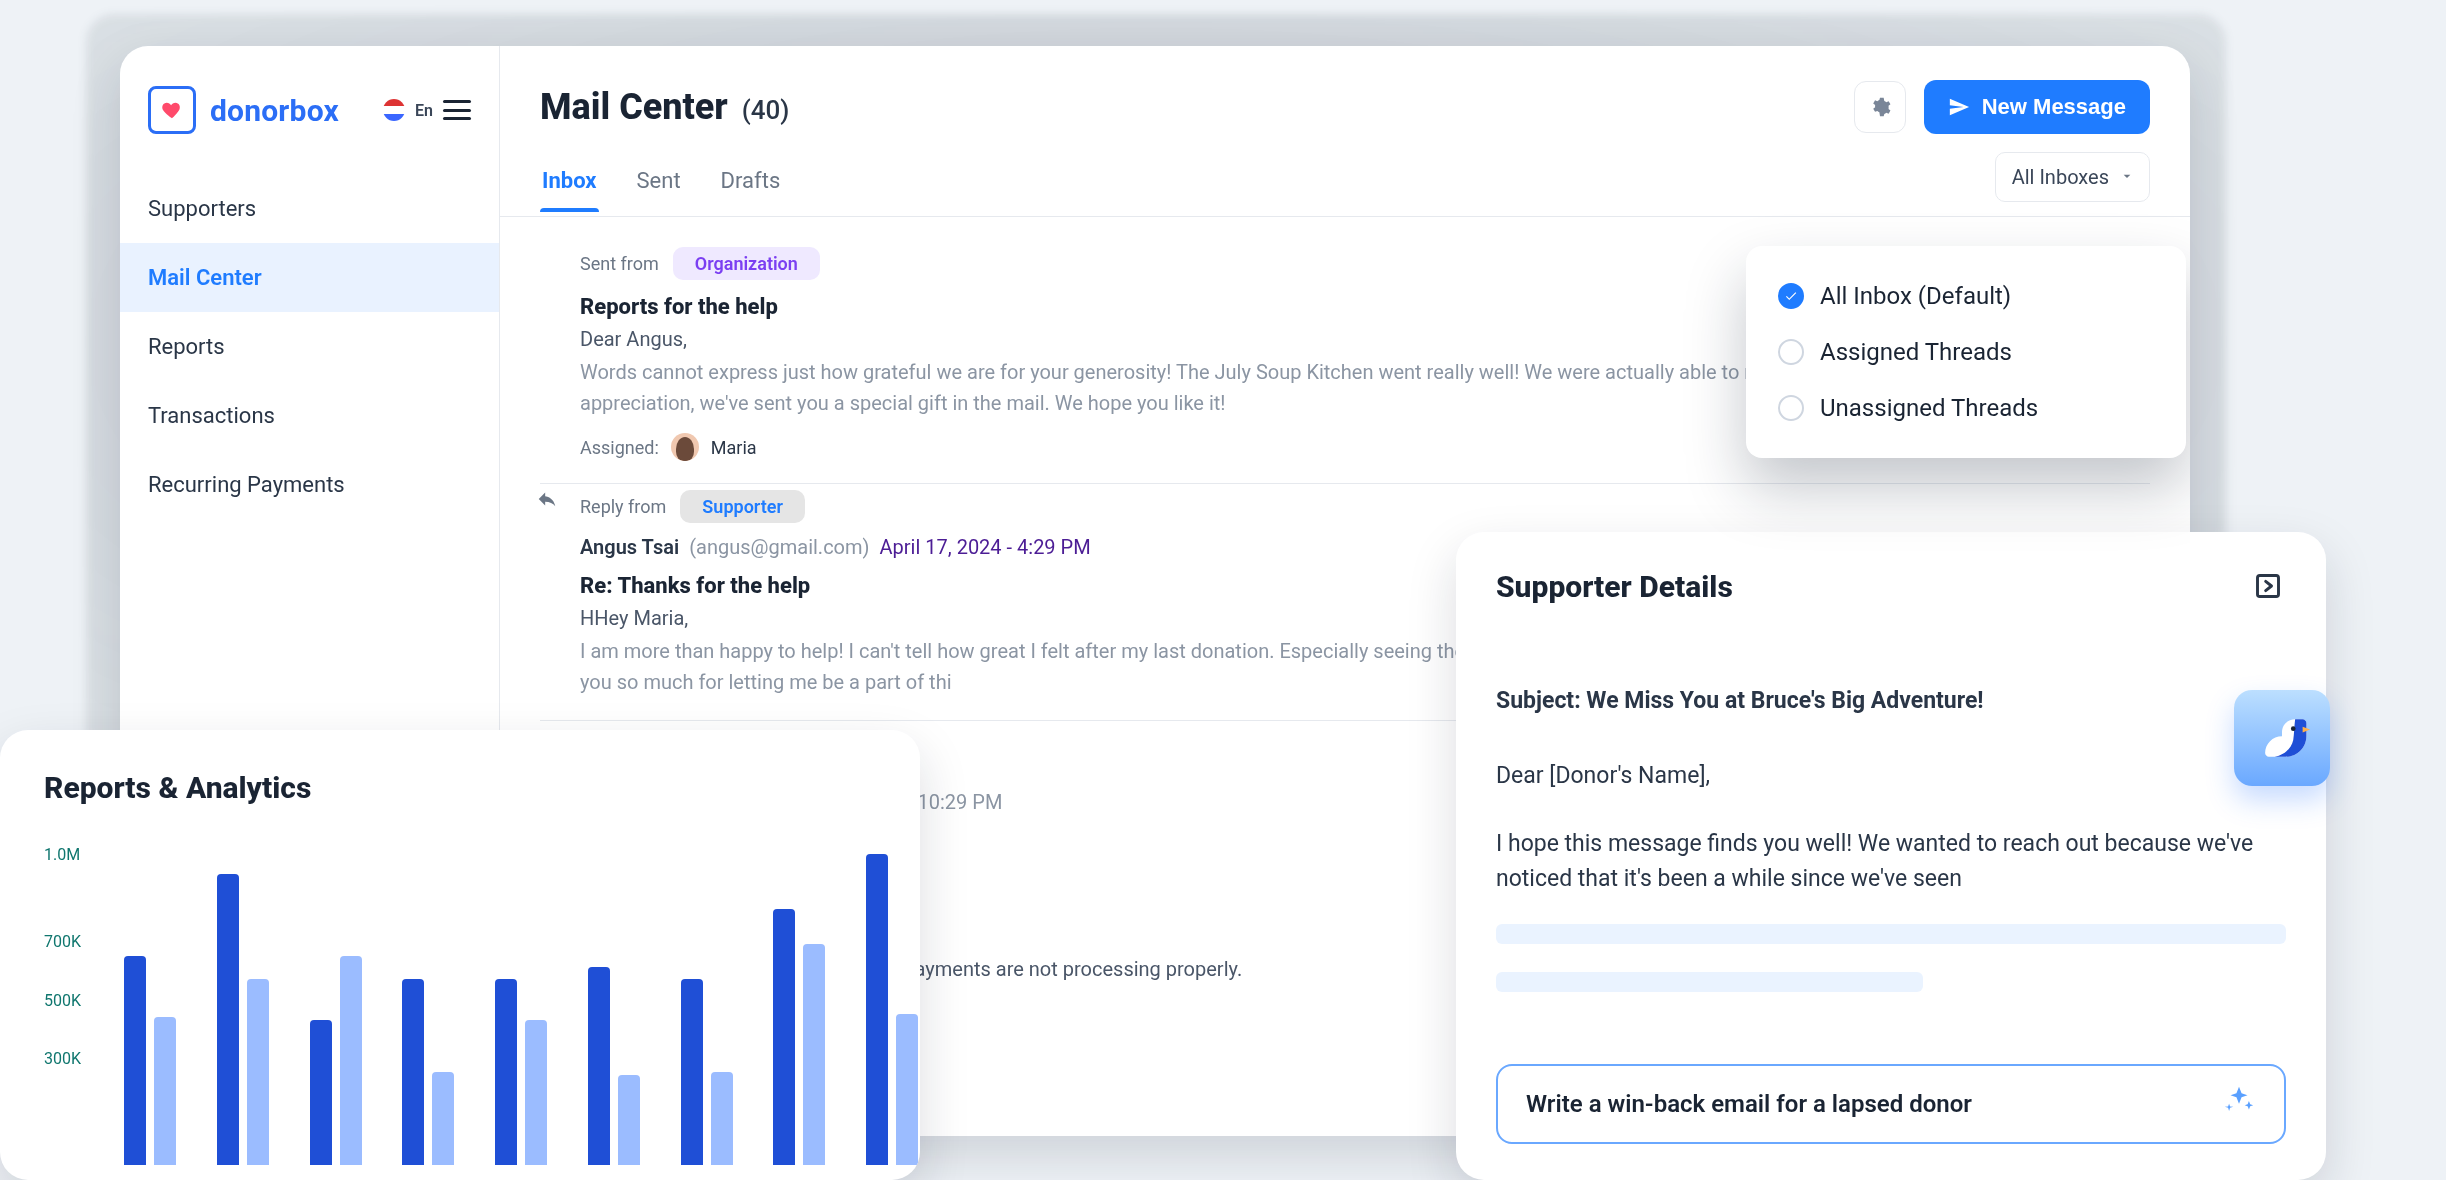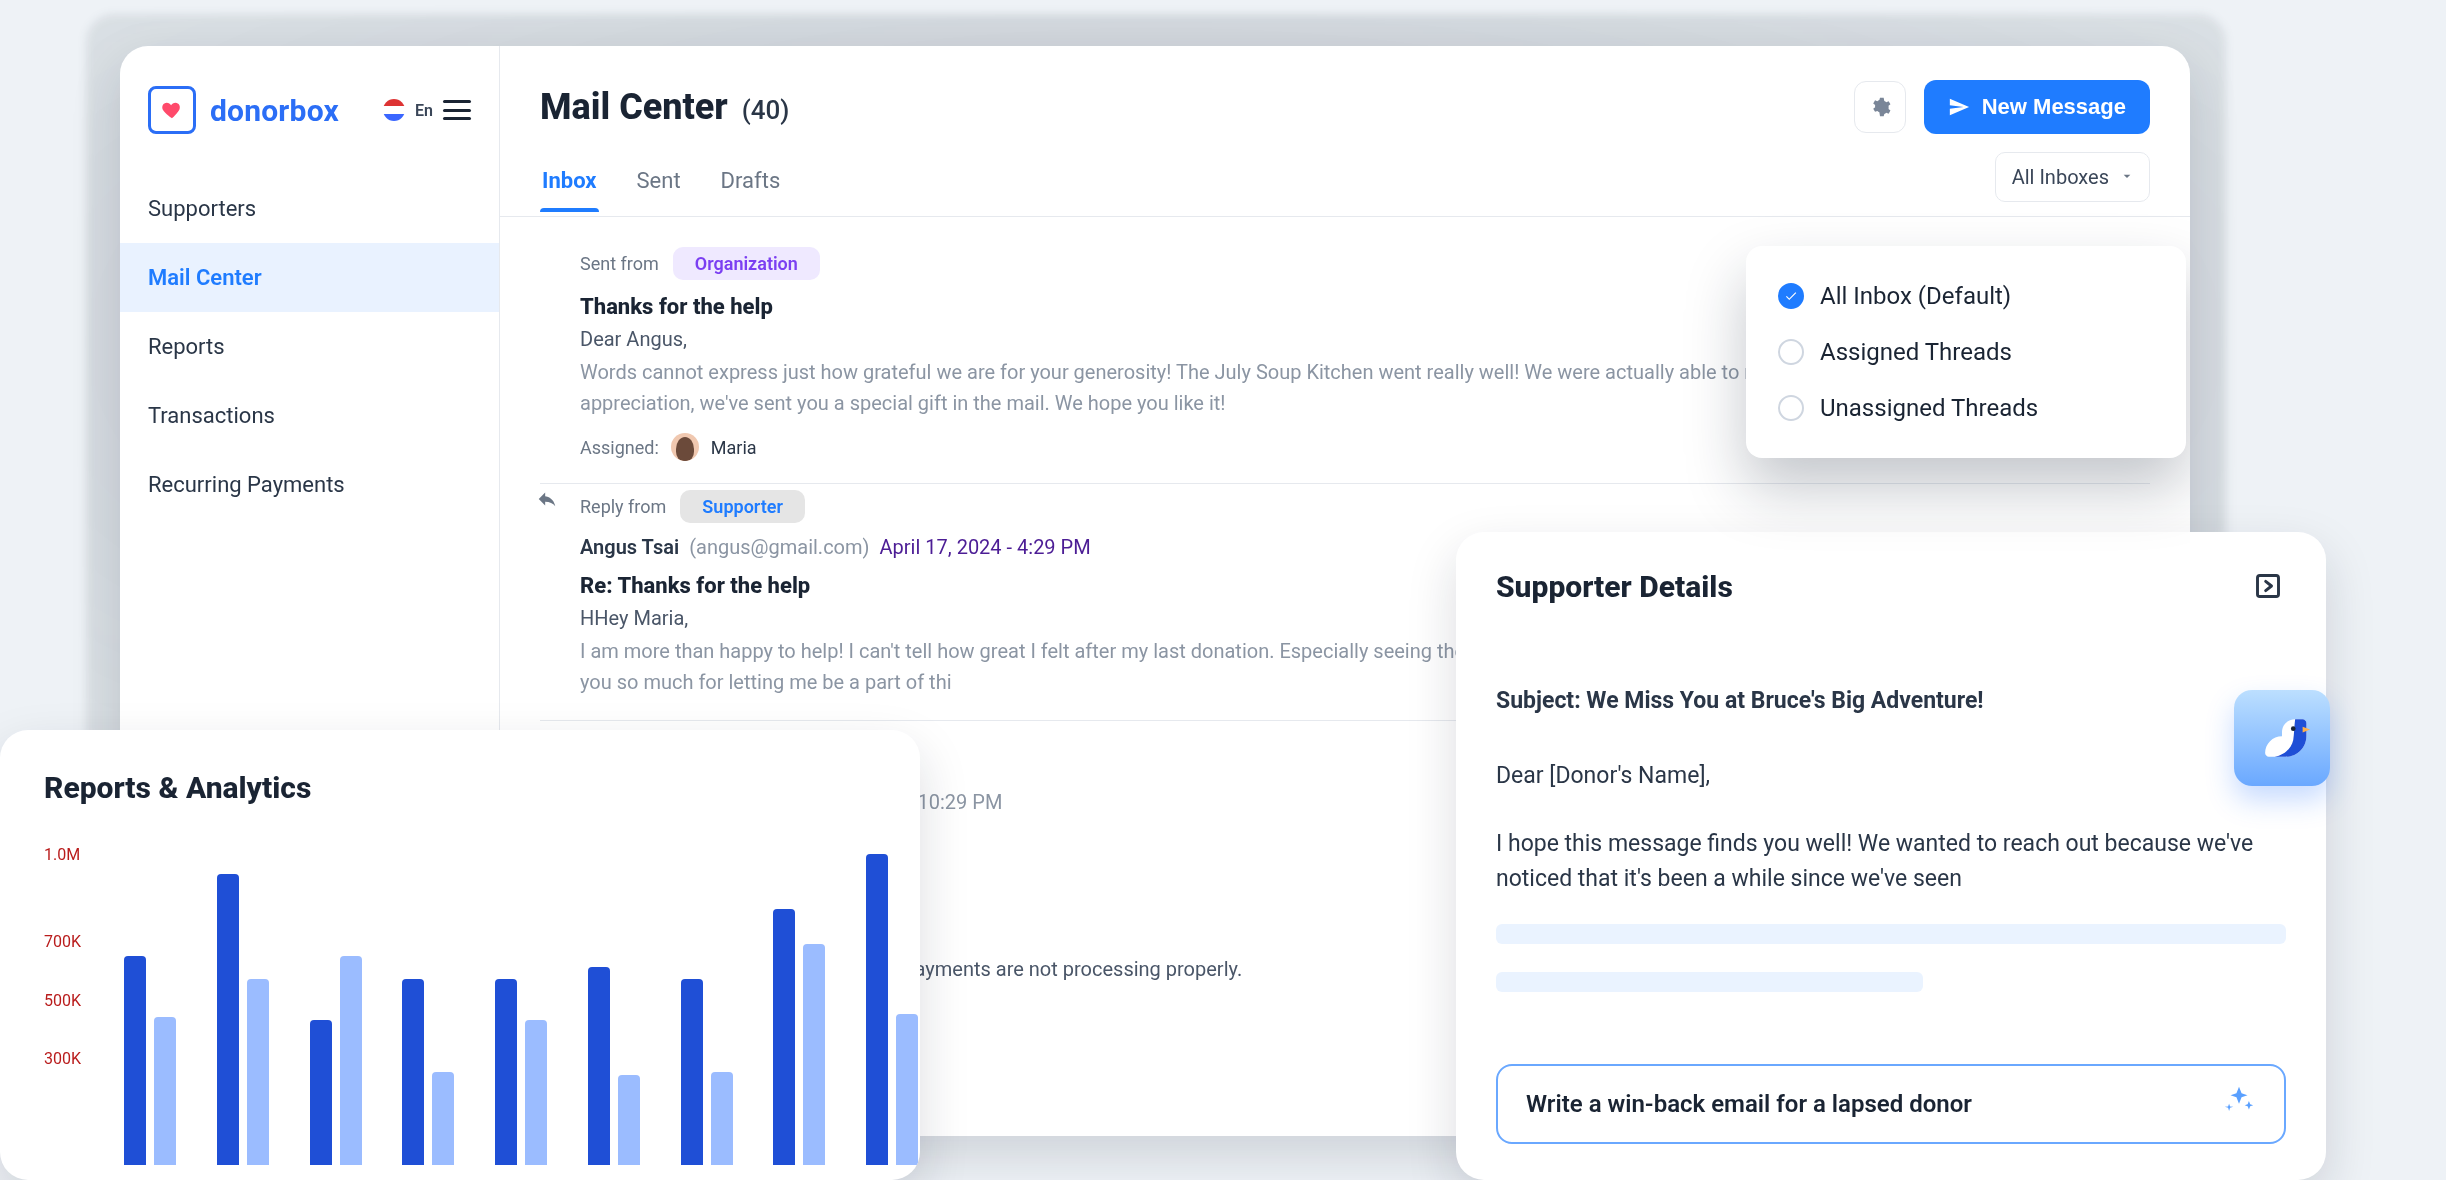--- a/index.html
+++ b/index.html
@@ -174,21 +174,21 @@
     border-radius: 28px;
     padding: 40px 34px 20px 44px;
     box-shadow: var(--shadow);
     overflow:hidden;
   }
   .reports-card h2 { margin:0 0 20px 0; font-size:30px; font-weight:800; }
   .chart {
     position:relative; height: 360px;
   }
   .axis { position:absolute; left:0; top:0; bottom:20px; width:70px; }
-  .tick { position:absolute; left:0; font-size:16px; color:#b91c1c; transform:translateY(-50%); }
+  .tick { position:absolute; left:0; font-size:16px; color:#0f766e; transform:translateY(-50%); }
   .plot { position:absolute; left:80px; right:0; top:0; bottom:20px; }
   .group { position:absolute; bottom:0; width:58px; }
   .bar { position:absolute; bottom:0; width:22px; border-radius:4px 4px 0 0; }
   .bar.a { left:0; background:#1f4fd6; }
   .bar.b { left:30px; background:#9bbcff; }
 
   
   .supporter-card {
     position:absolute;
     right: 120px; bottom: 0;
@@ -302,21 +302,21 @@
       </div>
     </div>
 
     <div class="messages truncate-block">
 
       <div class="thread">
         <div class="meta-line">
           <span>Sent from</span>
           <span class="pill purple">Organization</span>
         </div>
-        <div class="subject">Thanks for the help</div>
+        <div class="subject">Reports for the help</div>
         <div class="salutation">Dear Angus,</div>
         <div class="body-text">Words cannot express just how grateful we are for your generosity! The July Soup Kitchen went really well! We were actually able to more folks this time around. As a token of our appreciation, we've sent you a special gift in the mail. We hope you like it!</div>
         <div class="assigned">
           <span>Assigned:</span>
           <span class="avatar"></span>
           <span style="color:#2a3647;">Maria</span>
         </div>
       </div>
 
       <div class="thread">

